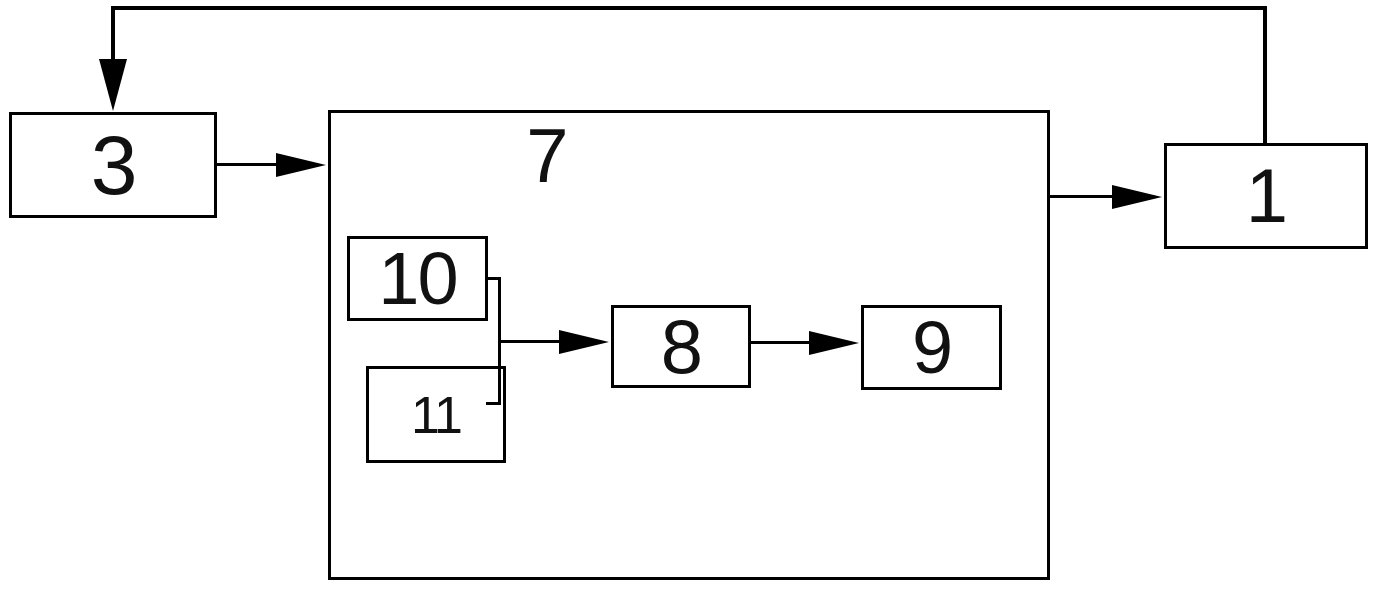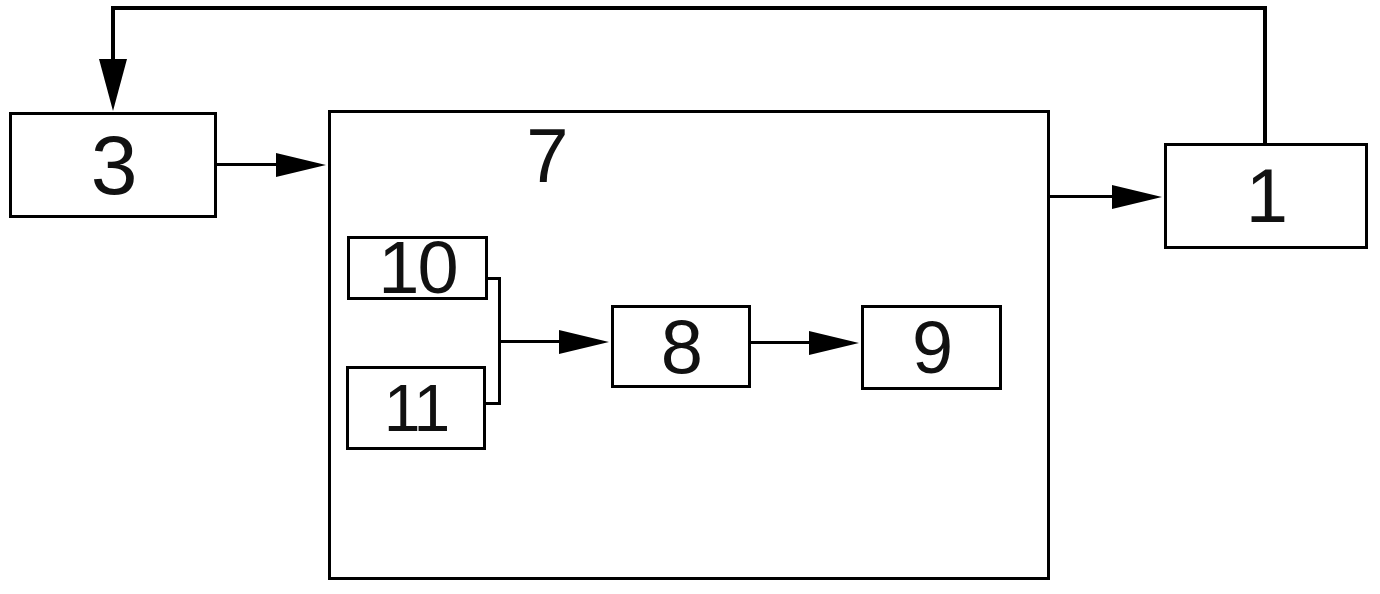--- a/index.html
+++ b/index.html
@@ -39,22 +39,22 @@
   }
   .box7-label {
     position: absolute;
     left: 500px; top: 118px; width: 95px;
     text-align: center;
     font-size: 76px;
     line-height: 1;
     color: #111111;
   }
   
-  .box10 { left: 347px; top: 236px; width: 141px; height: 64px; font-size: 74px; }
-  .box11 { left: 346px; top: 366px; width: 140px; height: 84px; font-size: 66px; }
+  .box10 { left: 347px; top: 236px; width: 141px; height: 85px; font-size: 74px; }
+  .box11 { left: 366px; top: 366px; width: 140px; height: 97px; font-size: 52px; }
   .box8  { left: 611px; top: 305px; width: 140px; height: 83px; font-size: 76px; }
   .box9  { left: 861px; top: 305px; width: 141px; height: 85px; font-size: 74px; }
   
   .seg { position: absolute; background: #000000; }
   
   .head-right {
     position: absolute; width: 0; height: 0;
     border-top: 12px solid transparent;
     border-bottom: 12px solid transparent;
     border-left: 50px solid #000000;

